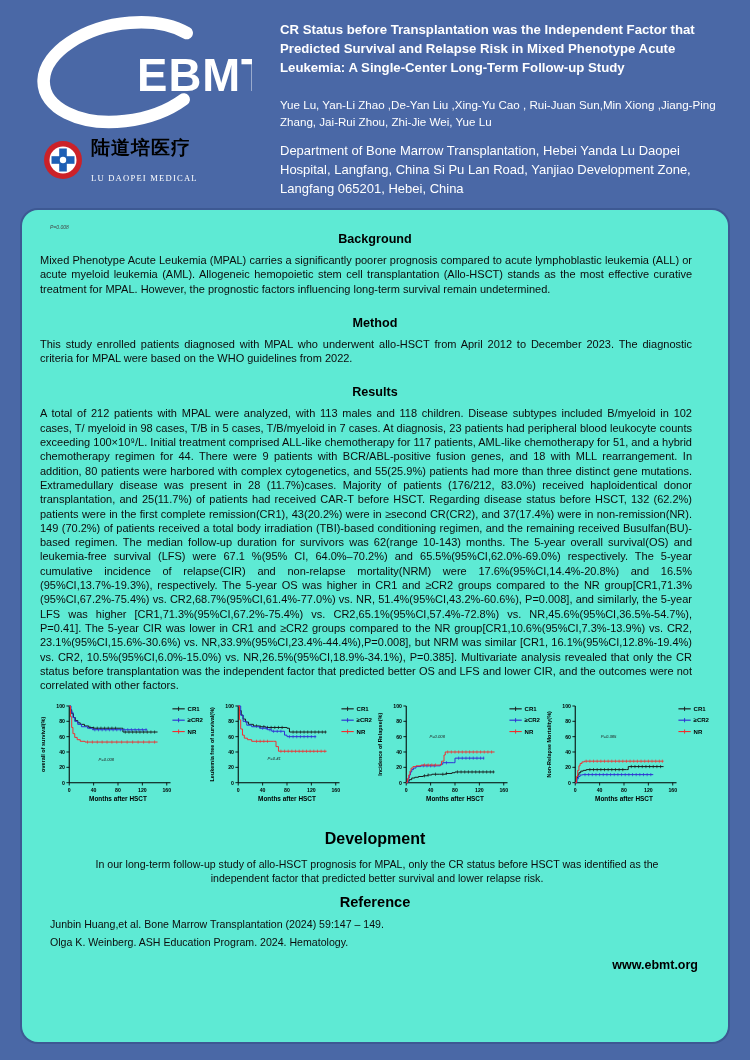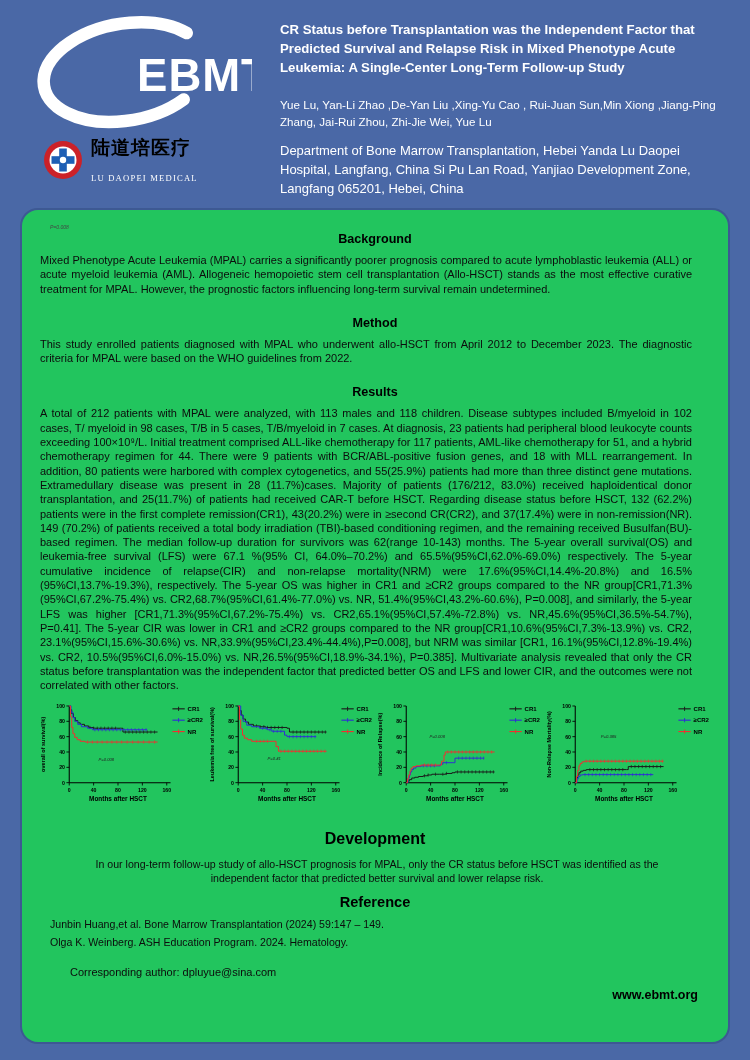--- a/index.html
+++ b/index.html
@@ -23,21 +23,21 @@
     color:#fff;font-size:13px;line-height:1.45;
   }
   .ebmt-logo{position:absolute;left:28px;top:14px;width:224px;height:122px}
   .ldp-logo{position:absolute;left:42px;top:138px;display:flex;align-items:center;gap:7px}
   .ldp-txt{display:flex;flex-direction:column;line-height:1.05}
   .ldp-cn{color:#000000;font-size:19px;font-weight:bold;letter-spacing:1px}
   .ldp-en{color:#fff;font-size:8.6px;letter-spacing:1.2px;font-family:"Liberation Serif",serif;margin-top:16px}
   
   .card{
     position:absolute;left:22px;top:210px;width:706px;height:832px;
-    background:#22c55e;border-radius:16px;box-sizing:border-box;
+    background:#5eead4;border-radius:16px;box-sizing:border-box;
     padding:12px 16px 0 16px;overflow:hidden;
     box-shadow:0 0 0 2px rgba(24,44,92,.25);
   }
   .stray{position:absolute;top:14px;left:28px;font-size:5px;font-style:italic;color:#444}
   .sec-h{margin:0;text-align:center;font-weight:bold;color:#000;font-size:12.6px}
   .para{margin:7px 20px 0 2px;font-size:11px;line-height:1.3;color:#0c0c0c;text-align:justify}
   .h-bg{margin-top:10px}
   .h-method{margin-top:20px}
   .h-results{margin-top:20px}
   .charts{display:flex;justify-content:space-between;margin-top:4px;height:126px}
@@ -462,15 +462,14 @@
   </div>
 
 
   <h3 class="sec-h h-concl">Development</h3>
   <p class="concl-body">In our long-term follow-up study of allo-HSCT prognosis for MPAL, only the CR status before HSCT was identified as the independent factor that predicted better survival and lower relapse risk.</p>
 
   <h3 class="sec-h h-ref">Reference</h3>
   <p class="ref-item">Junbin Huang,et al. Bone Marrow Transplantation (2024) 59:147 – 149.</p>
   <p class="ref-item">Olga K. Weinberg. ASH Education Program. 2024. Hematology.</p>
 
-  <p class="corresp">Corresponding author: dpluyue@sina.com</p>
   <div class="website">www.ebmt.org</div>
 </div>
 
 </body></html>

